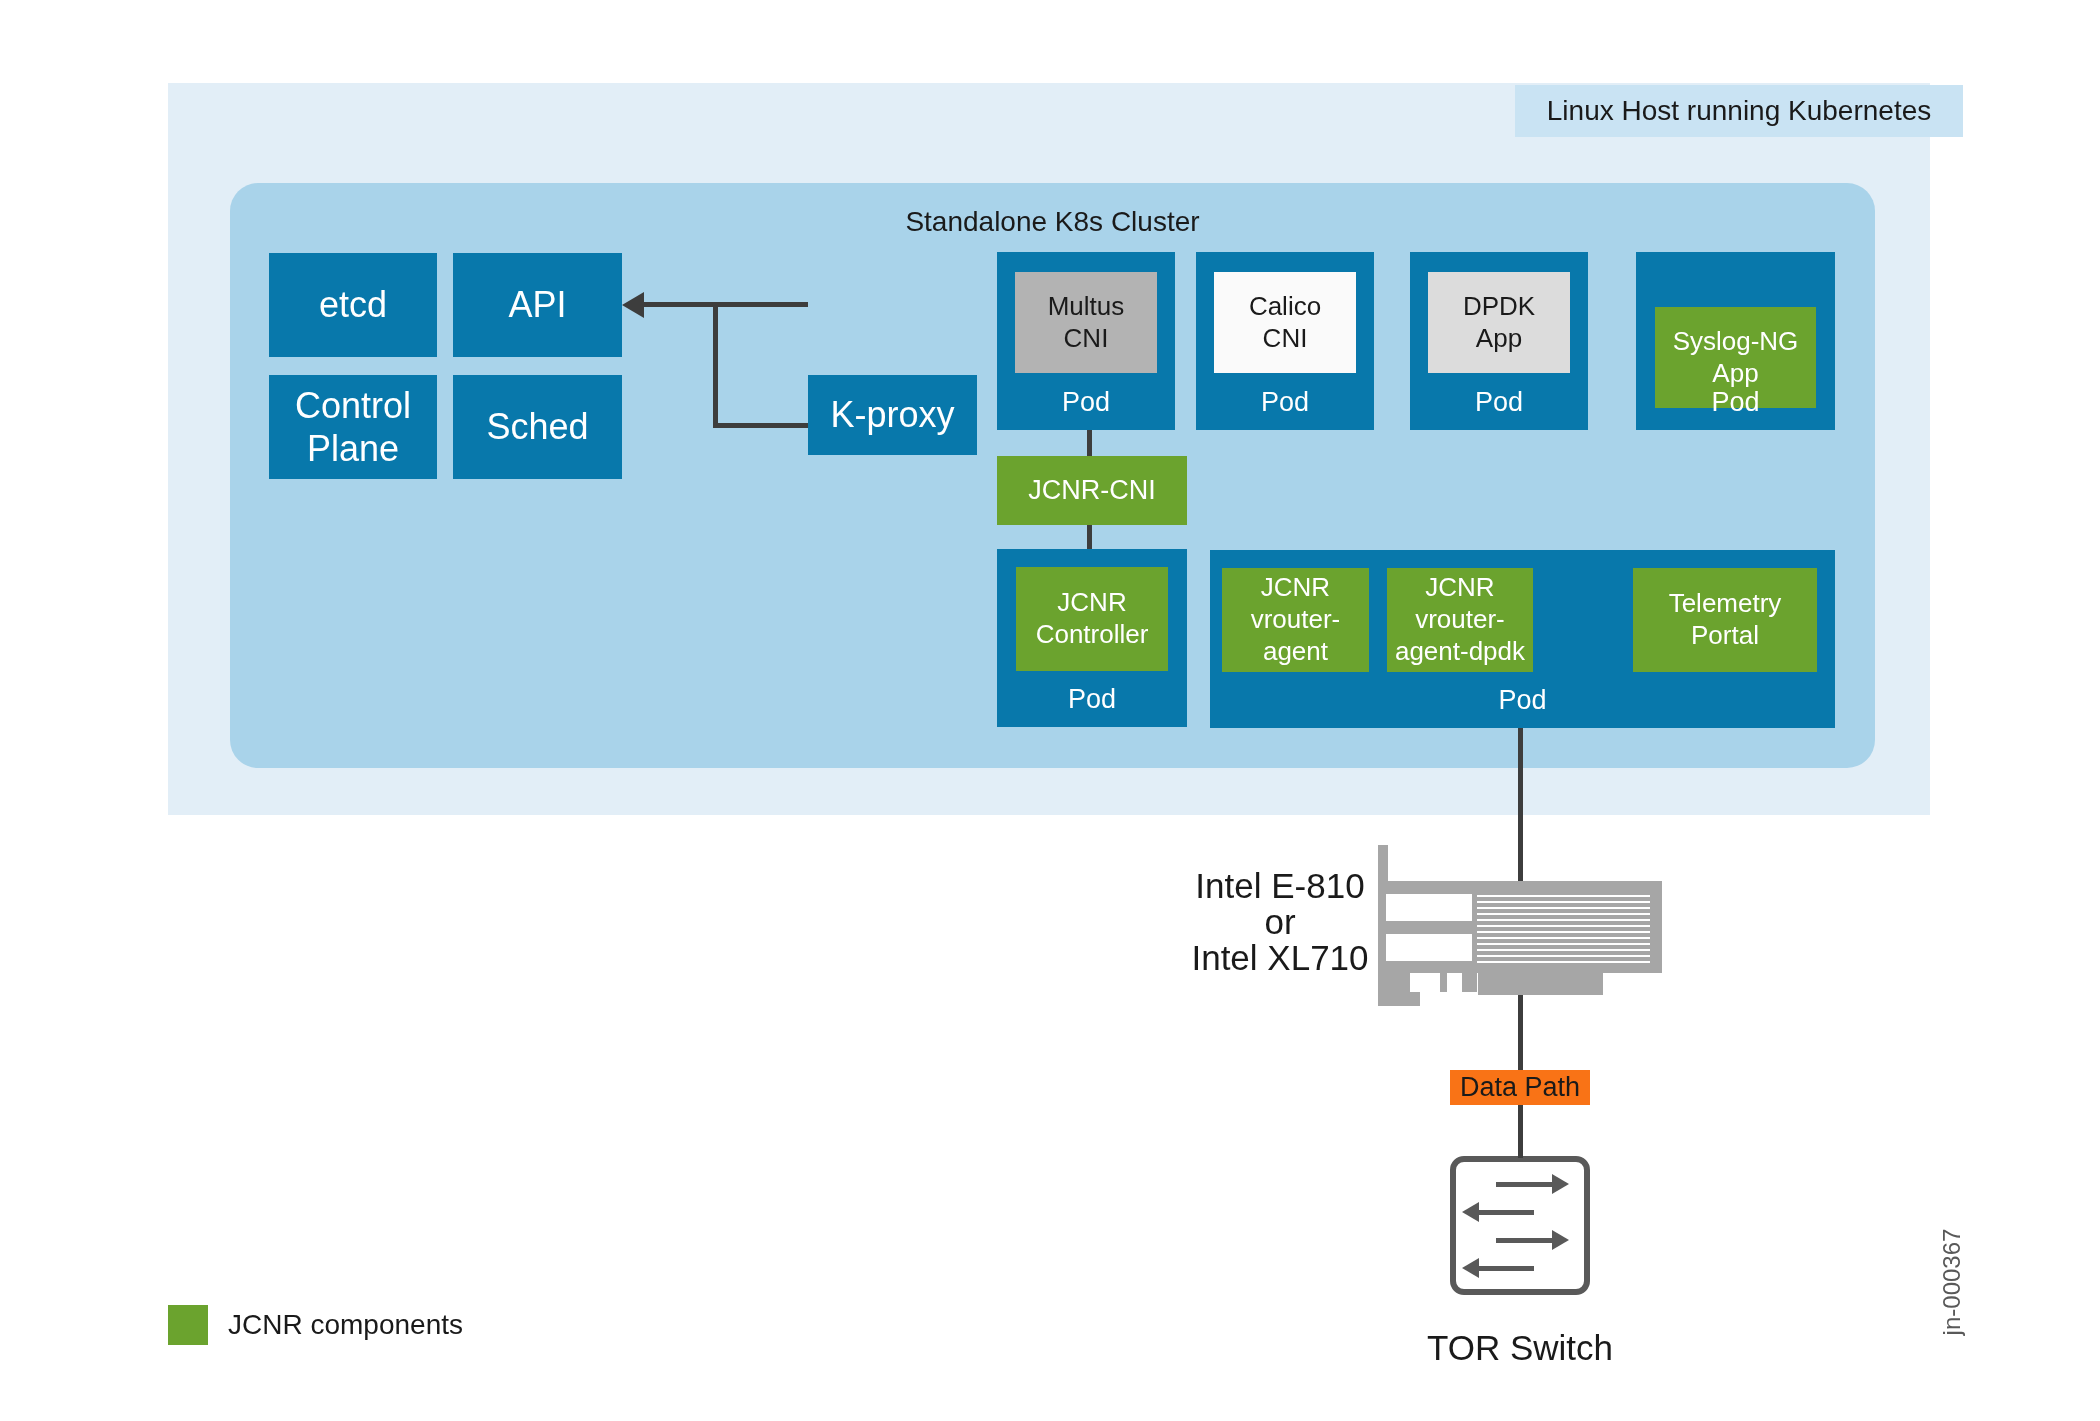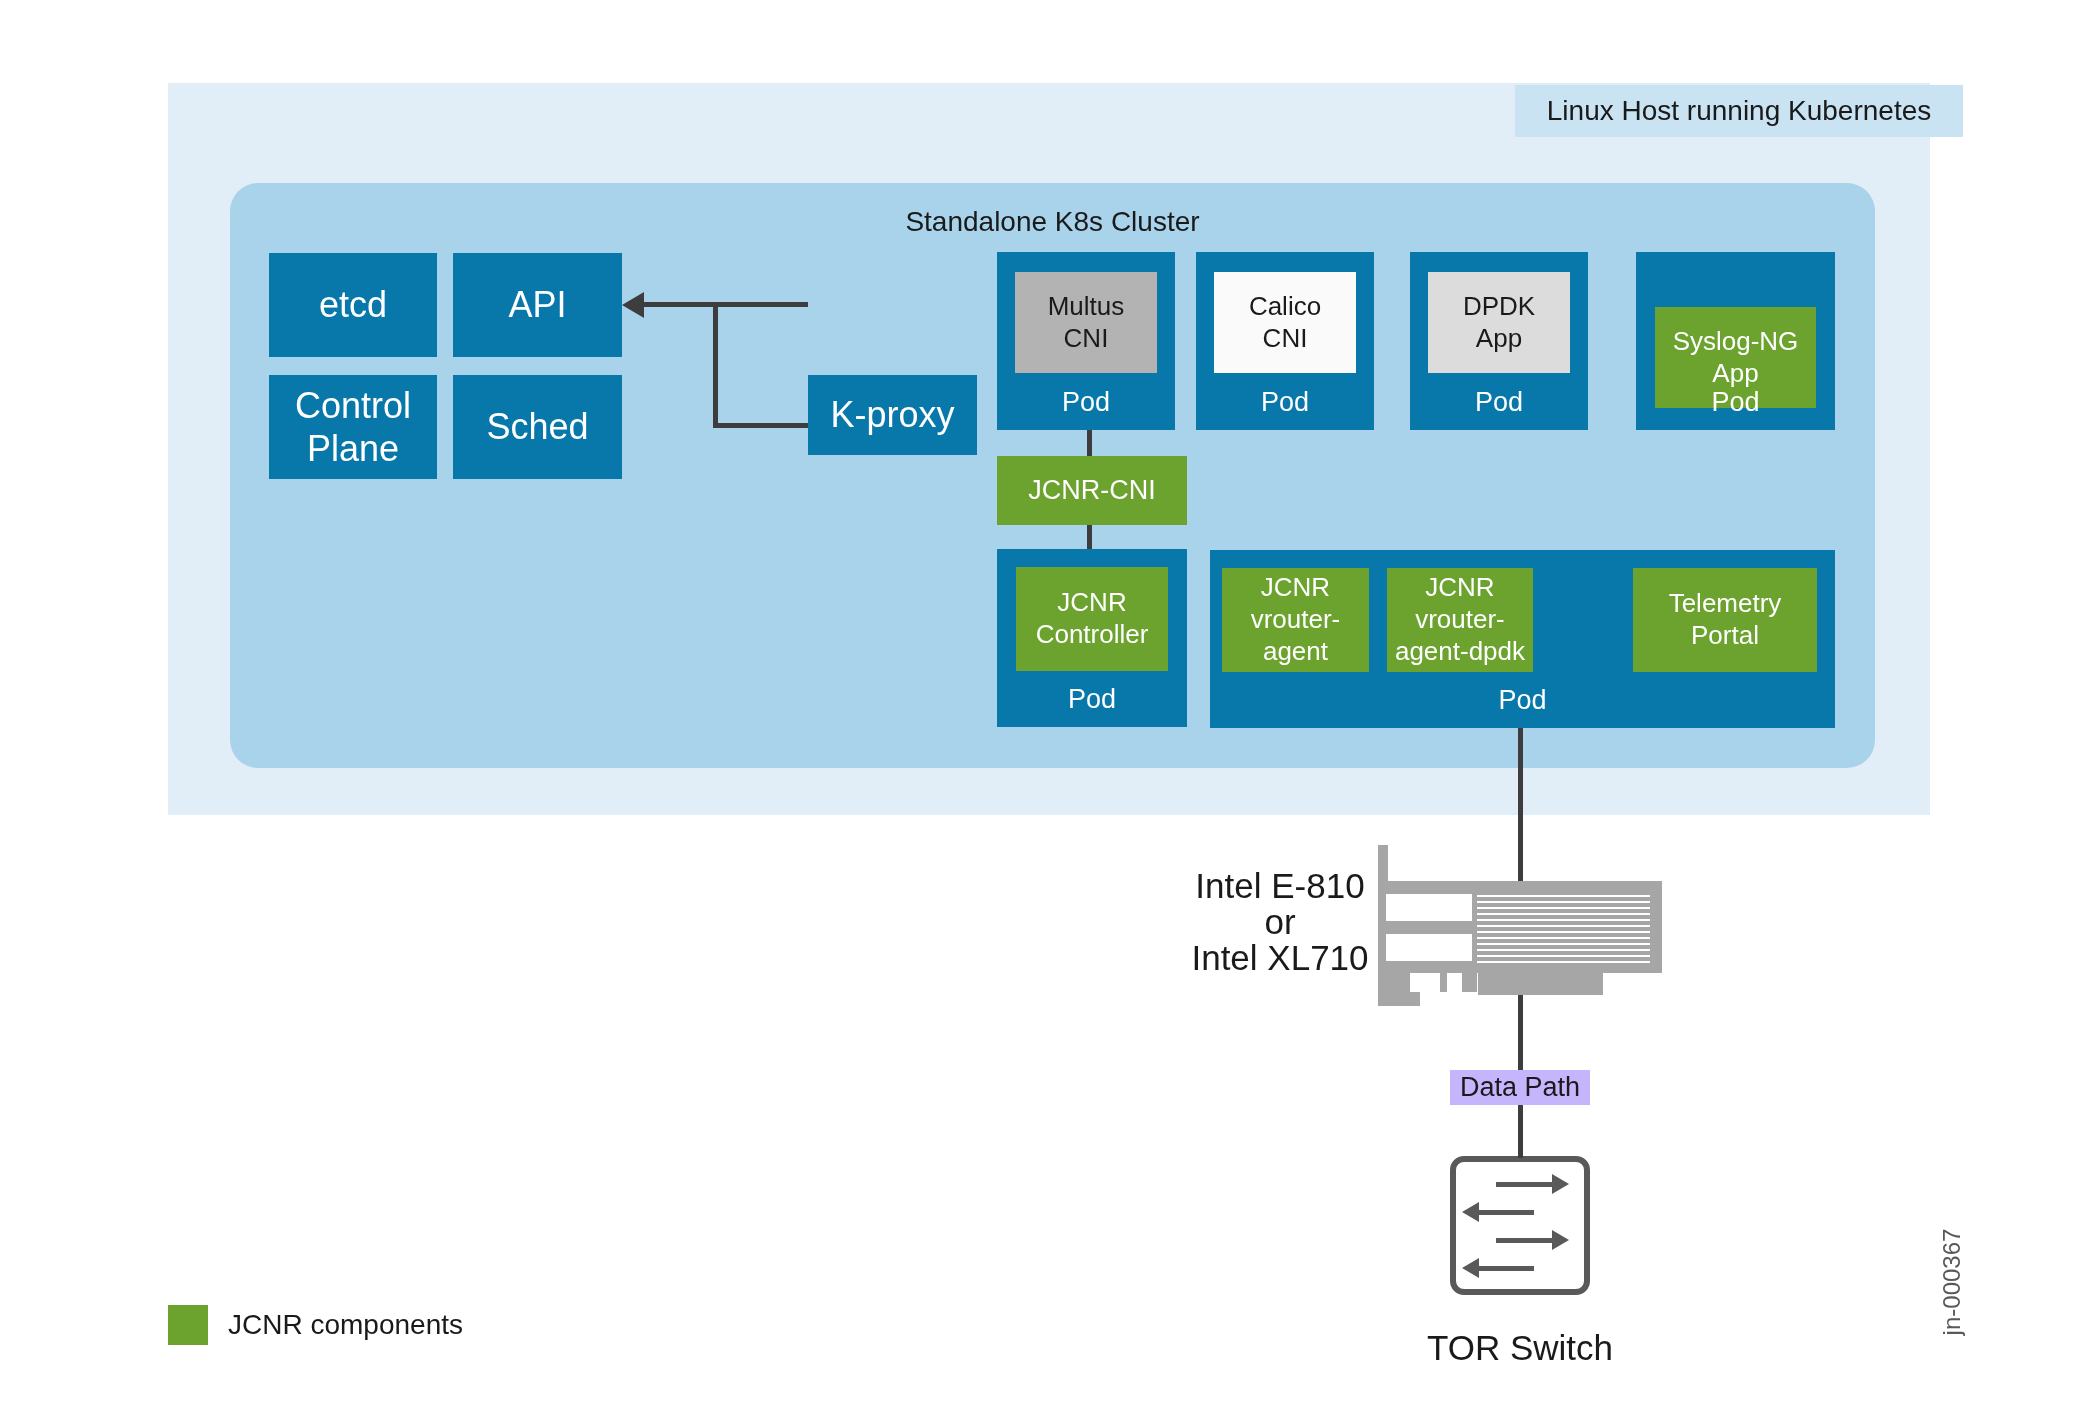--- a/index.html
+++ b/index.html
@@ -29,21 +29,21 @@
 
   .line{background:var(--line,#3d3d3d);}
   .arrow-left{width:0;height:0;border-top:13px solid transparent;border-bottom:13px solid transparent;
     border-right:22px solid var(--line,#3d3d3d);}
 
   .nic{background:var(--nic-gray,#a6a6a6);z-index:2;}
   .nic-white{background:#fff;z-index:3;}
   .heatsink{z-index:2;background:repeating-linear-gradient(to bottom,var(--nic-gray,#a6a6a6) 0 4px,#ffffff 4px 6px);}
   .mainline{z-index:1;}
   .datapath{z-index:4;font-size:27px;}
-  .datapath span{background:#c4b5fd;padding:2px 10px;}
+  .datapath span{background:#f97316;padding:2px 10px;}
 
   .switch{border:6px solid var(--switch-gray,#595959);border-radius:14px;background:#fff;}
   .sh{position:absolute;height:5px;background:var(--switch-gray,#595959);}
   .shead-r{position:absolute;width:0;height:0;border-top:10px solid transparent;border-bottom:10px solid transparent;
     border-left:17px solid var(--switch-gray,#595959);}
   .shead-l{position:absolute;width:0;height:0;border-top:10px solid transparent;border-bottom:10px solid transparent;
     border-right:17px solid var(--switch-gray,#595959);}
   .caption{font-size:35px;text-align:center;}
 
   .legend-swatch{background:var(--jcnr-green,#6ba32e);}

